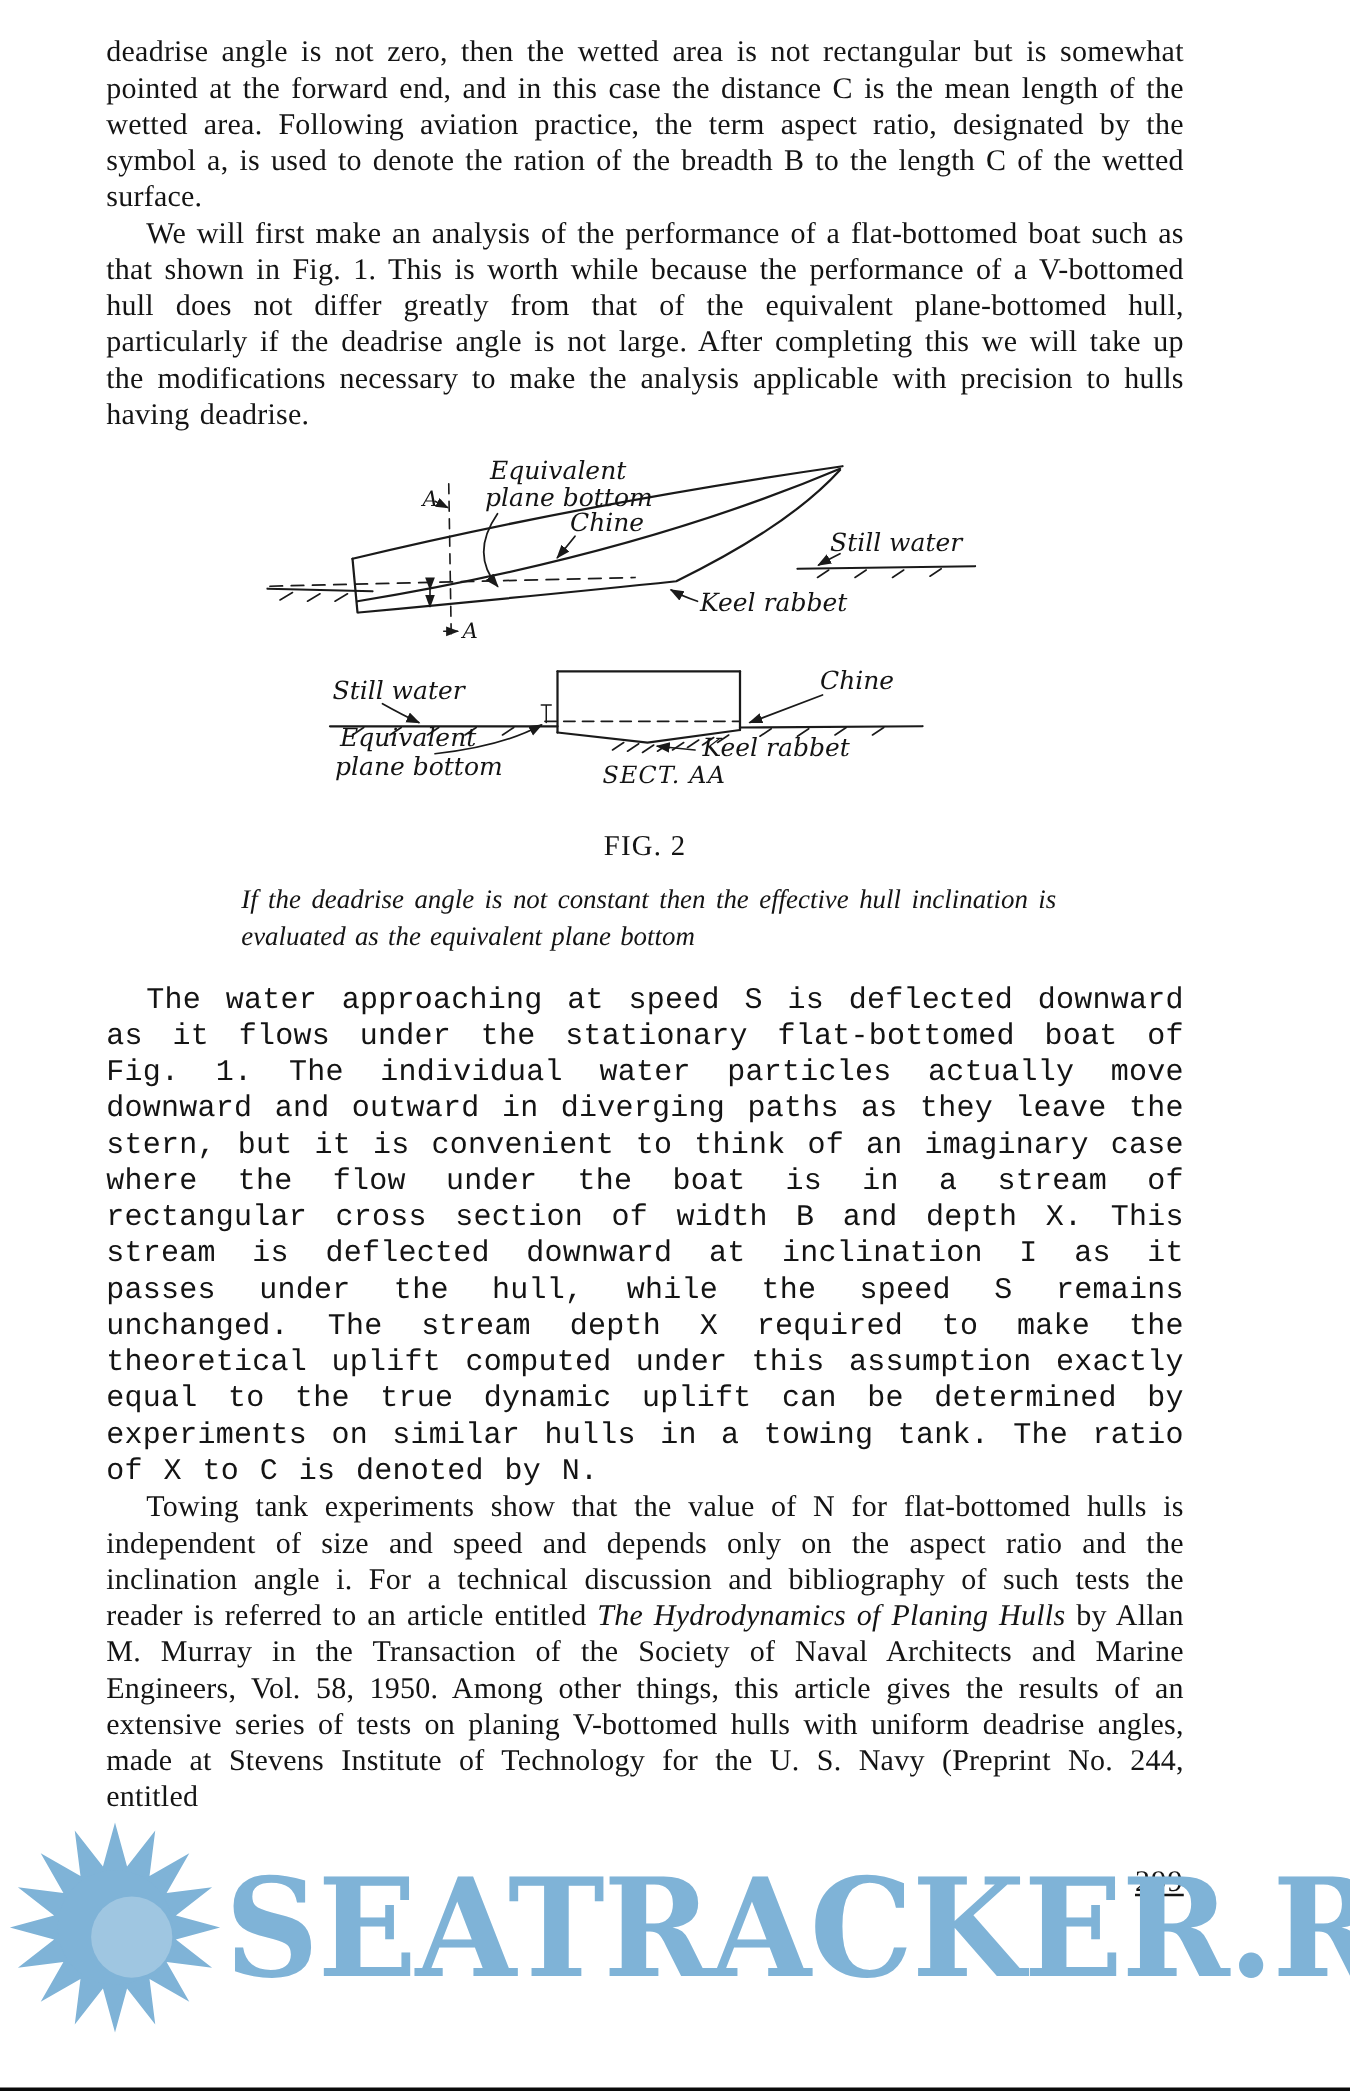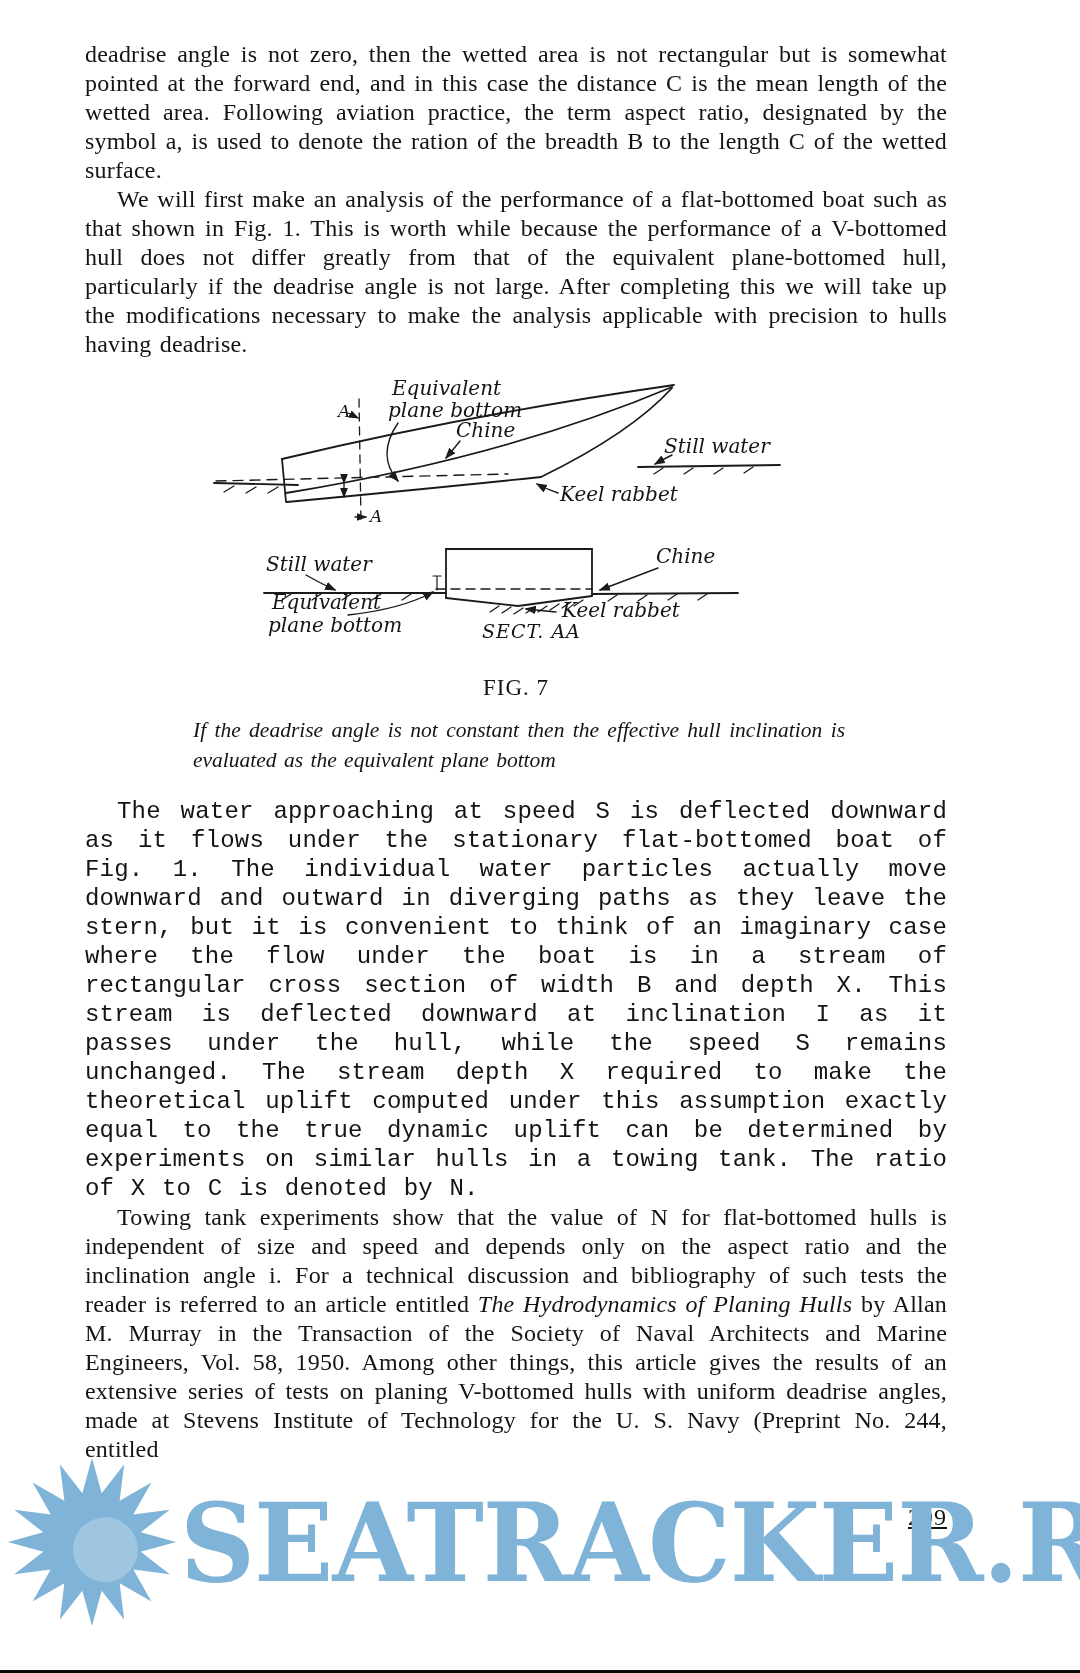--- a/index.html
+++ b/index.html
@@ -7,21 +7,21 @@
     position:relative;
     width:1080px;height:1673px;
     margin:0 auto;
     background:#ffffff;
     font-family:"Liberation Serif", serif;
     color:#141414;
     overflow:hidden;
   }
   .text-col{
     position:absolute;
-    left:85px;top:40px;
+    left:85px;top:28px;
     width:862px;
   }
   p.para{
     margin:0;
     font-size:24px;
     line-height:29px;
     text-align:justify;
     letter-spacing:0.2px;
     word-spacing:2px;
   }
@@ -160,21 +160,21 @@
           <path d="M142,244 Q196,238 227,221" stroke-width="1.4" marker-end="url(#ah)"></path>
         </g>
         <text x="60" y="200">Still water</text>
         <text x="450" y="192">Chine</text>
         <text x="66" y="238">Equivalent</text>
         <text x="62" y="261">plane bottom</text>
         <text x="356" y="246">Keel rabbet</text>
         <text class="sect-title" x="276" y="267">SECT. AA</text>
       </svg>
 
-      <div class="fig-label">FIG. 7</div>
+      <div class="fig-label">FIG. 2</div>
       <div class="fig-caption">If the deadrise angle is not constant then the effective hull inclination is evaluated as the equivalent plane bottom</div>
     </figure>
 
     <p class="para indent gap-top">The water approaching at speed S is deflected downward as it flows under the stationary flat-bottomed boat of Fig. 1. The individual water particles actually move downward and outward in diverging paths as they leave the stern, but it is convenient to think of an imaginary case where the flow under the boat is in a stream of rectangular cross section of width B and depth X. This stream is deflected downward at inclination I as it passes under the hull, while the speed S remains unchanged. The stream depth X required to make the theoretical uplift computed under this assumption exactly equal to the true dynamic uplift can be determined by experiments on similar hulls in a towing tank. The ratio of X to C is denoted by N.</p>
 
     <p class="para indent"><span>Towing tank experiments show that the value of N for flat-bottomed hulls is independent of size and speed and depends only on the aspect ratio and the inclination angle i. For a technical discussion and bibliography of such tests the reader is referred to an article entitled </span><i>The Hydrodynamics of Planing Hulls</i><span> by Allan M. Murray in the Transaction of the Society of Naval Architects and Marine Engineers, Vol. 58, 1950. Among other things, this article gives the results of an extensive series of tests on planing V-bottomed hulls with uniform deadrise angles, made at Stevens Institute of Technology for the U. S. Navy (Preprint No. 244, entitled</span></p>
 
     <div class="page-number">299</div>
   </div>
 

